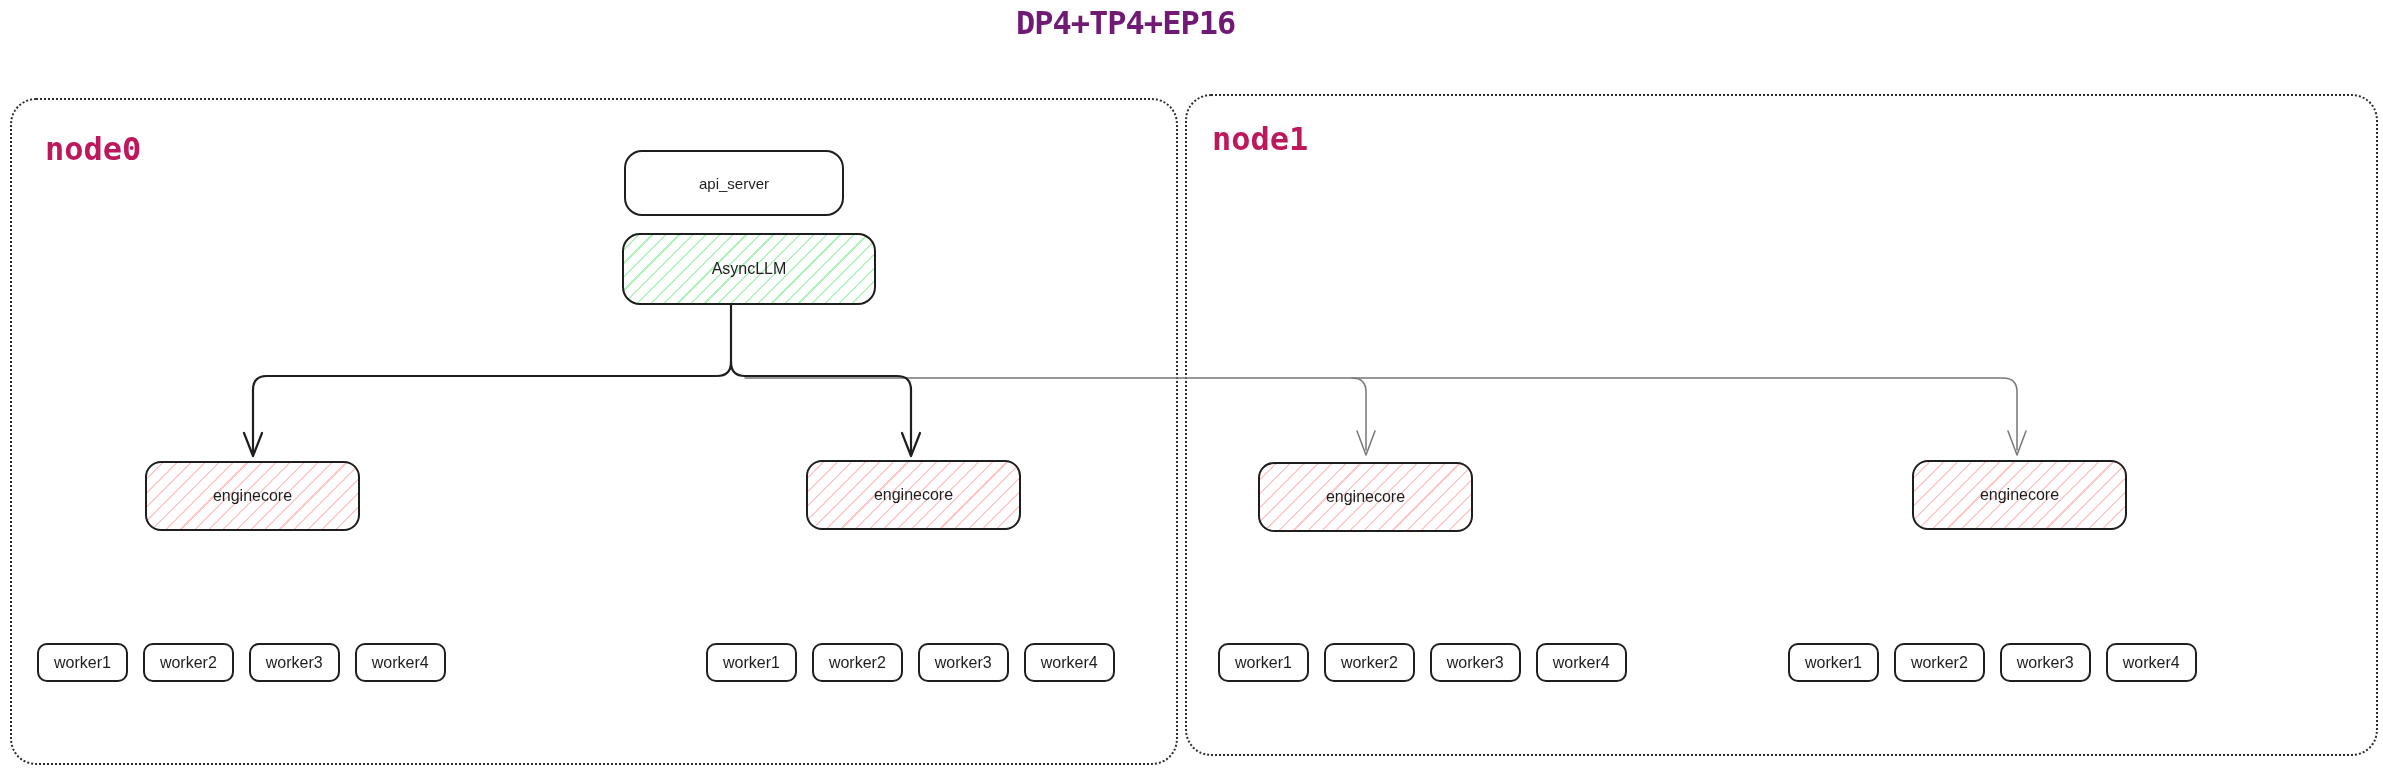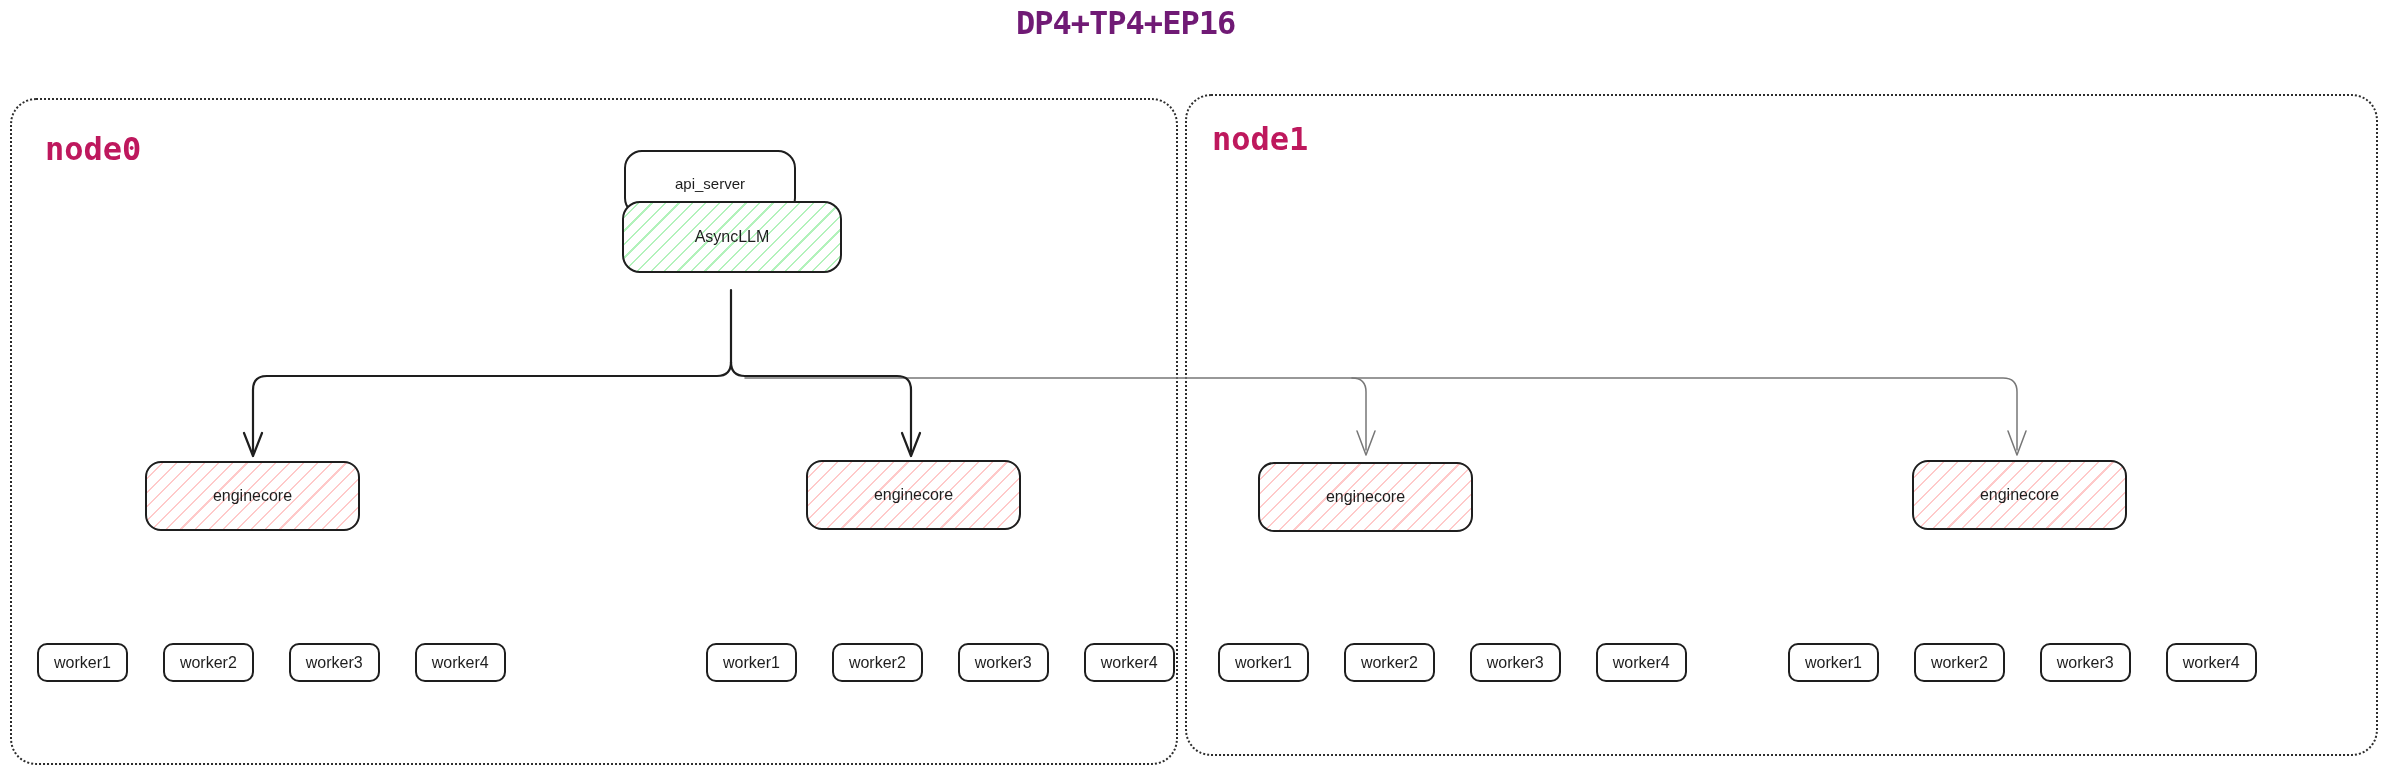--- a/index.html
+++ b/index.html
@@ -40,37 +40,37 @@
   
   .pbox{
     position:absolute;z-index:2;
     border:2px solid #1e1e1e;
     background:#ffffff;
     display:flex;align-items:center;justify-content:center;
     font-size:16px;color:#1e1e1e;
     box-sizing:border-box;
     white-space:nowrap;
   }
-  .api-server{left:624px;top:150px;width:172px;height:66px;border-radius:18px;font-size:15px;}
+  .api-server{left:624px;top:150px;width:220px;height:66px;border-radius:18px;font-size:15px;}
   .async-llm{
-    left:622px;top:201px;width:220px;height:72px;border-radius:18px;
+    left:622px;top:233px;width:254px;height:72px;border-radius:18px;
     background:repeating-linear-gradient(135deg,#b2f2bb 0px,#b2f2bb 1.6px,transparent 1.6px,transparent 9.5px),#ffffff;
   }
   .enginecore{
     width:215px;height:70px;border-radius:16px;font-size:16px;
     background:repeating-linear-gradient(135deg,#ffc9c9 0px,#ffc9c9 1.5px,transparent 1.5px,transparent 10px),#ffffff;
   }
   .enginecore.ec0{left:145px;top:461px;}
   .enginecore.ec1{left:806px;top:460px;}
   .enginecore.ec2{left:1258px;top:462px;}
   .enginecore.ec3{left:1912px;top:460px;}
   
   .worker-group{
     position:absolute;z-index:2;top:643px;
-    display:flex;gap:35px;
+    display:flex;gap:15px;
   }
   .worker-group.g0{left:37px;}
   .worker-group.g1{left:706px;}
   .worker-group.g2{left:1218px;}
   .worker-group.g3{left:1788px;}
   .worker-box{
     height:39px;border:2px solid #1e1e1e;border-radius:10px;
     background:#fff;box-sizing:border-box;
     display:flex;align-items:center;justify-content:center;
     padding:0 15px;font-size:16px;color:#1e1e1e;white-space:nowrap;

